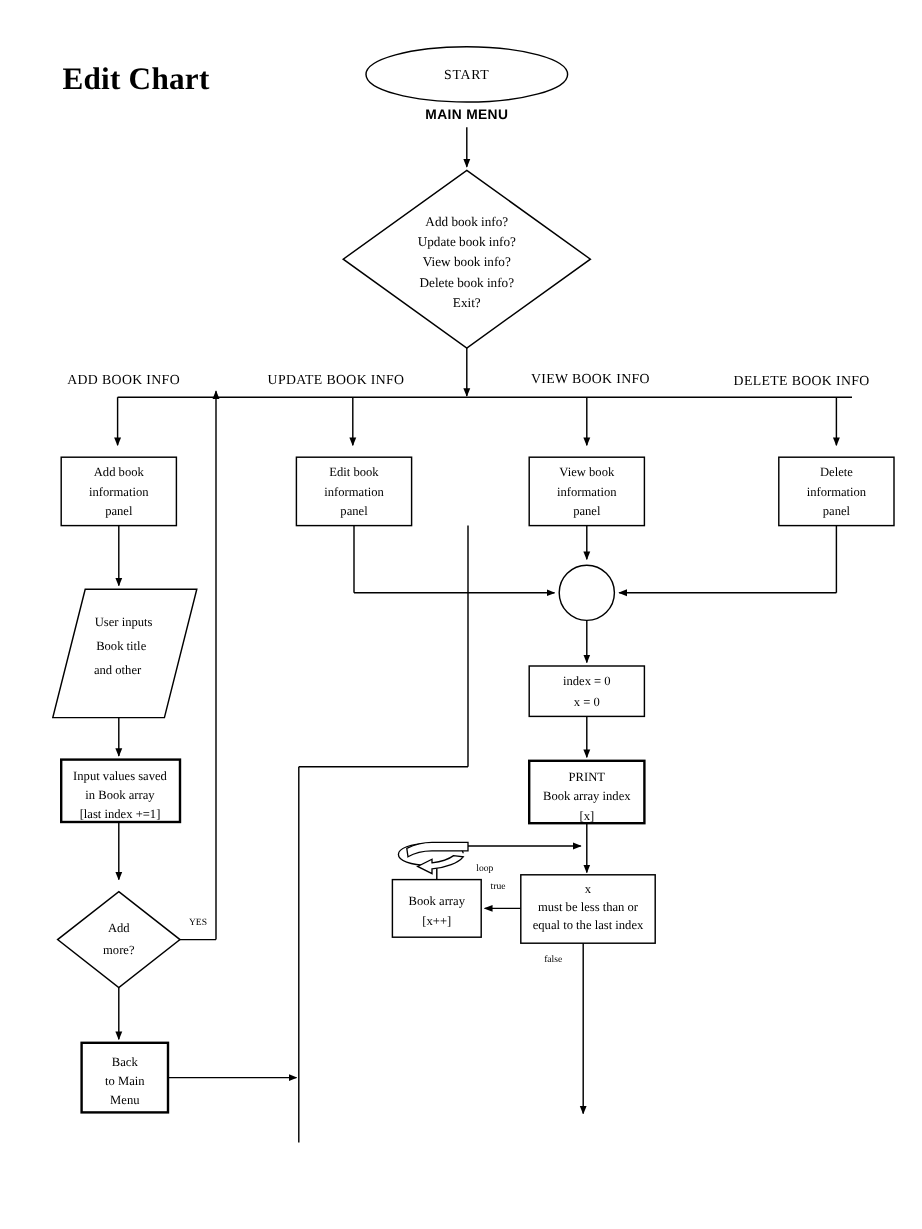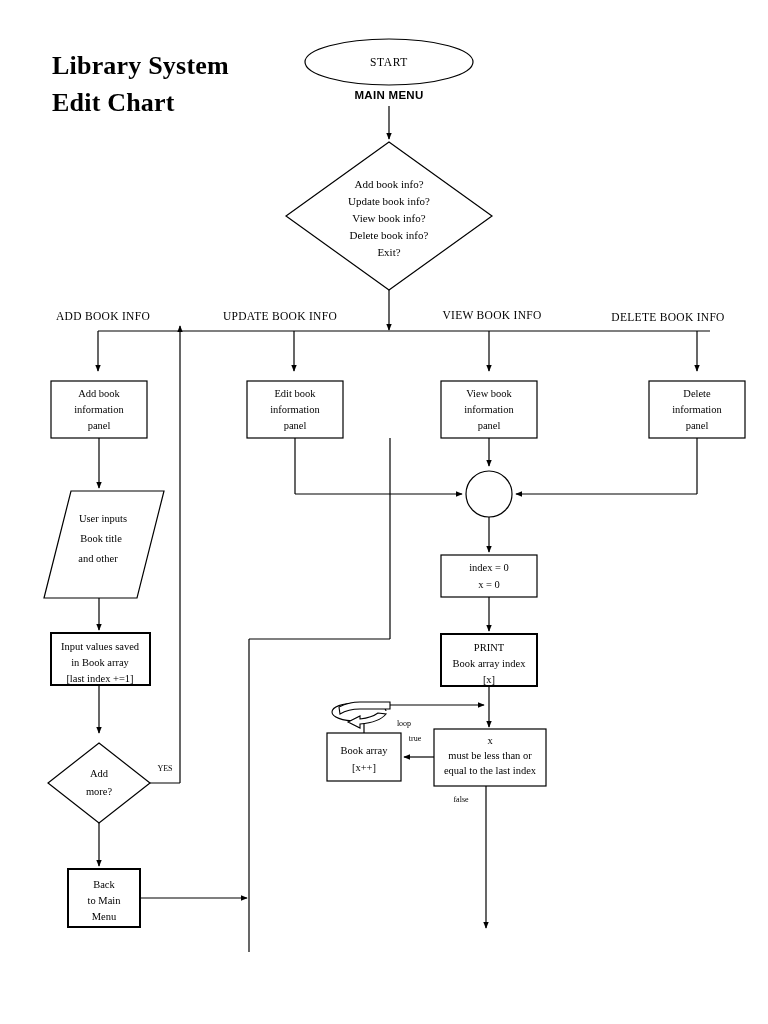--- a/index.html
+++ b/index.html
@@ -87,21 +87,20 @@
     color: #000000;
     letter-spacing: 0.2px;
   }
 </style>
 </head>
 <body>
 
 <div id="page">
 
   <div class="title">
-    <div>Library System</div>
     <div>Edit Chart</div>
   </div>
 
   <svg class="flow" viewBox="0 0 768 1024">
     <defs>
       <marker id="arrow" viewBox="0 0 10 10" refX="9" refY="5" markerWidth="6" markerHeight="6" orient="auto-start-reverse">
         <path d="M 0 1 L 10 5 L 0 9 z" fill="#000000"></path>
       </marker>
     </defs>
 

